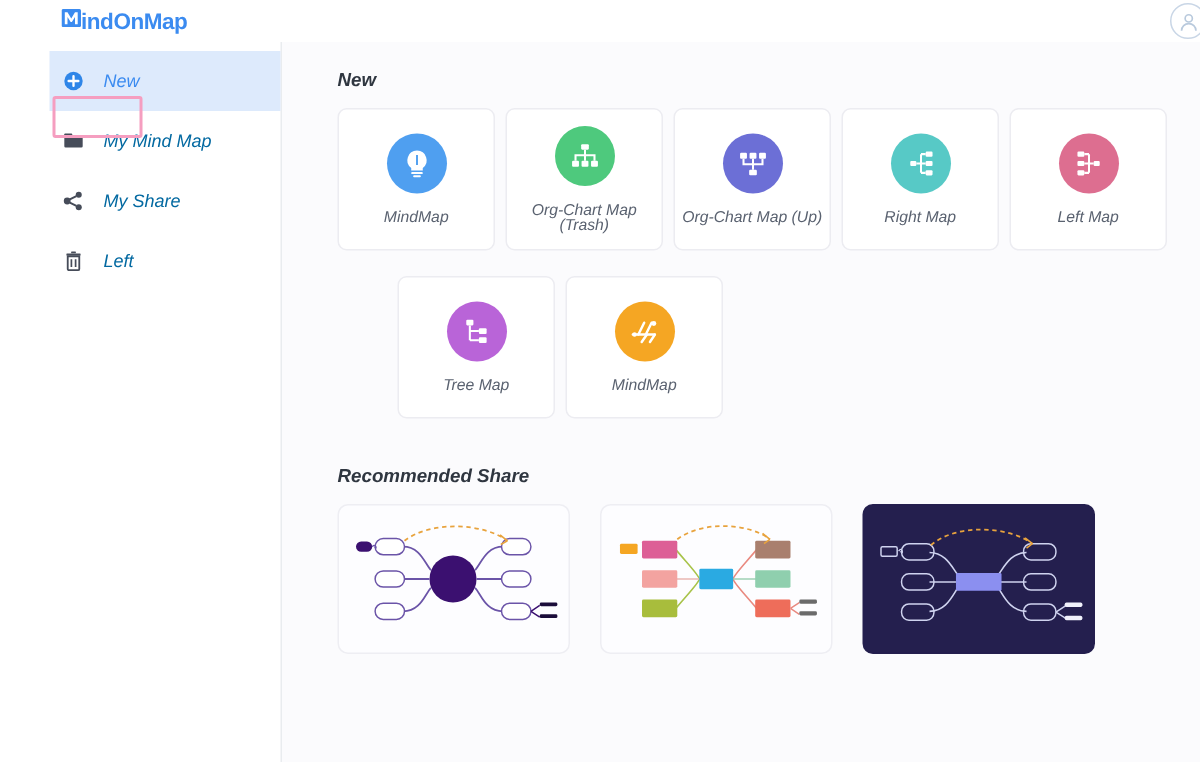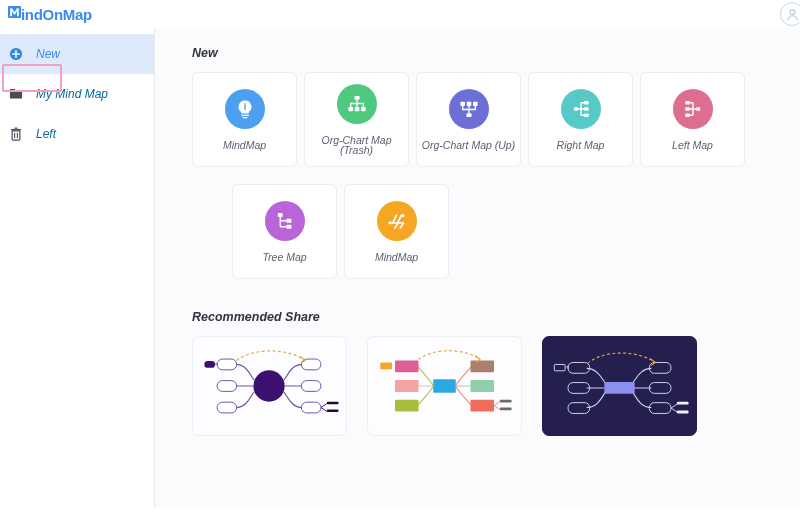--- a/index.html
+++ b/index.html
@@ -2,21 +2,21 @@
 <html><head>
 <meta charset="utf-8">
 <style>
   * { box-sizing: border-box; margin: 0; padding: 0; }
   html, body {
     width: 800px; height: 515px;
     font-family: "Liberation Sans", sans-serif;
     background: #ffffff;
     overflow: hidden;
   }
-  .app { position: relative; width: 800px; height: 508px; display: flex; flex-direction: column; }
+  .app { position: relative; width: 800px; height: 508px; display: flex; flex-direction: column; padding-left: 33px; }
 
   
   .header {
     height: 28px; flex: 0 0 28px;
     background: #ffffff;
     display: flex; align-items: center; justify-content: space-between;
     padding: 0 6px 0 8px;
     position: relative; z-index: 5;
   }
   .logo { display: flex; align-items: center; font-size: 15px; font-weight: bold; letter-spacing: -0.3px; }
@@ -143,20 +143,31 @@
       <div class="nav-item">
         <span class="nav-icon">
           <svg viewBox="0 0 16 16" aria-hidden="true">
             <path d="M1 4.2 a1 1 0 0 1 1-1 h3.4 l1.2 1.3 H14 a1 1 0 0 1 1 1 V12 a1 1 0 0 1-1 1 H2 a1 1 0 0 1-1-1 Z" fill="#464c59"></path>
             <rect x="1" y="2.2" width="6" height="2" rx="0.6" fill="#464c59"></rect>
           </svg>
         </span>
         <span class="nav-label">My Mind Map</span>
       </div>
 
+      <div class="nav-item">
+        <span class="nav-icon">
+          <svg viewBox="0 0 16 16" aria-hidden="true">
+            <circle cx="12" cy="3.3" r="2.3" fill="#464c59"></circle>
+            <circle cx="12" cy="12.7" r="2.3" fill="#464c59"></circle>
+            <circle cx="3.2" cy="8" r="2.6" fill="#464c59"></circle>
+            <path d="M5.2 6.8 L10.2 4.2 M5.2 9.2 L10.2 11.8" stroke="#464c59" stroke-width="1.5"></path>
+          </svg>
+        </span>
+        <span class="nav-label">My Share</span>
+      </div>
 
       <div class="nav-item">
         <span class="nav-icon">
           <svg viewBox="0 0 16 16" aria-hidden="true">
             <rect x="2.6" y="2.2" width="10.8" height="1.6" rx="0.4" fill="#464c59"></rect>
             <rect x="6.2" y="0.7" width="3.6" height="1.4" rx="0.4" fill="#464c59"></rect>
             <path d="M3.6 4.4 H12.4 V14 a1 1 0 0 1-1 1 H4.6 a1 1 0 0 1-1-1 Z" fill="none" stroke="#464c59" stroke-width="1.4"></path>
             <path d="M6.4 6.6 V12.6 M9.6 6.6 V12.6" stroke="#464c59" stroke-width="1.3"></path>
           </svg>
         </span>

